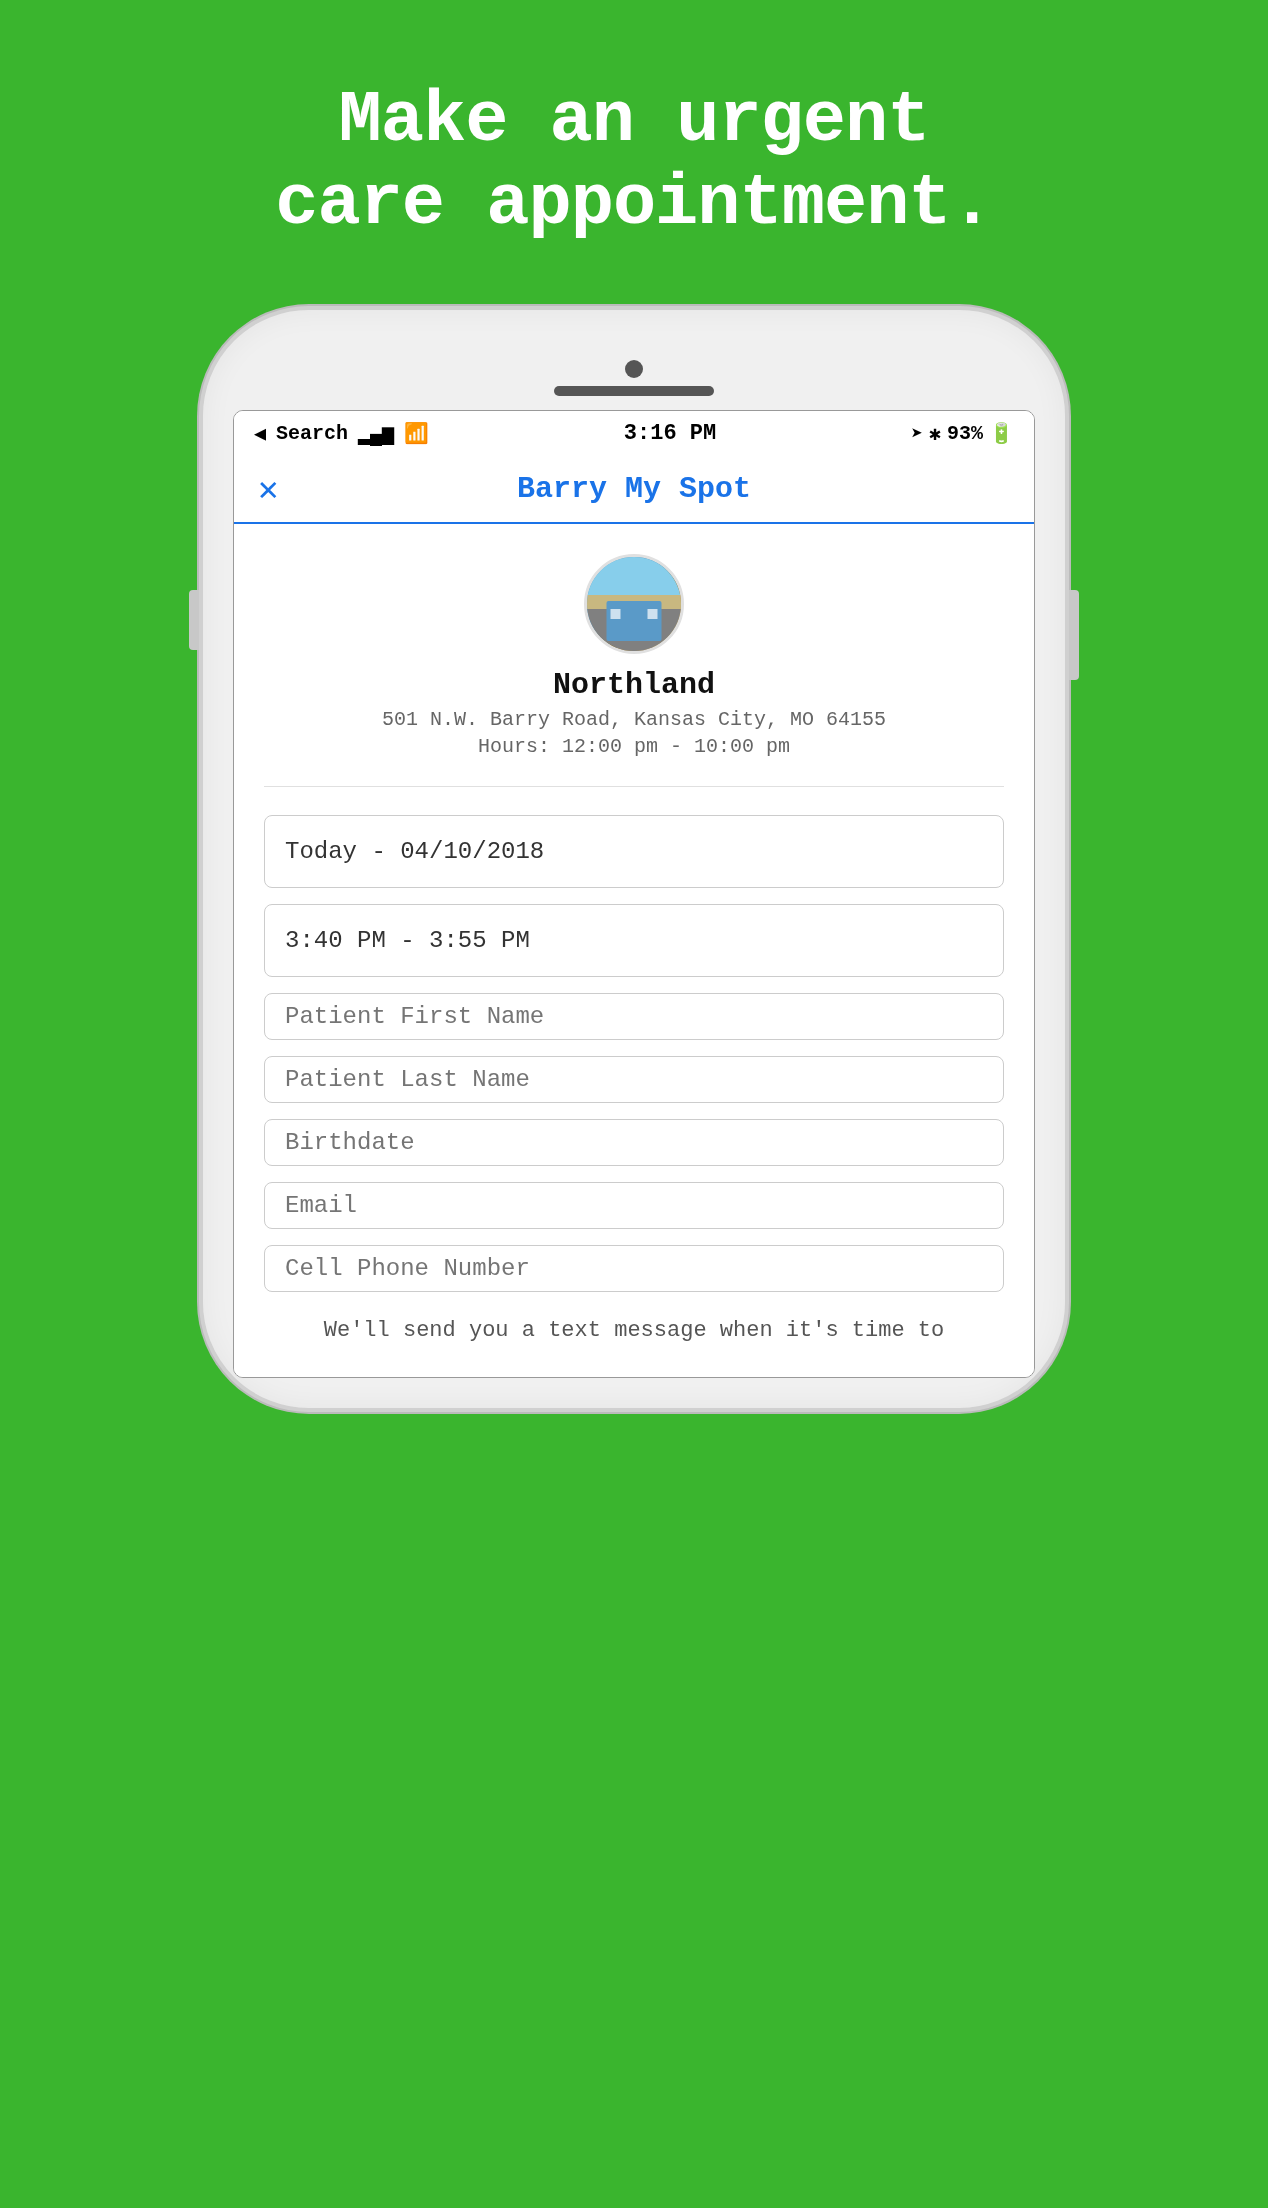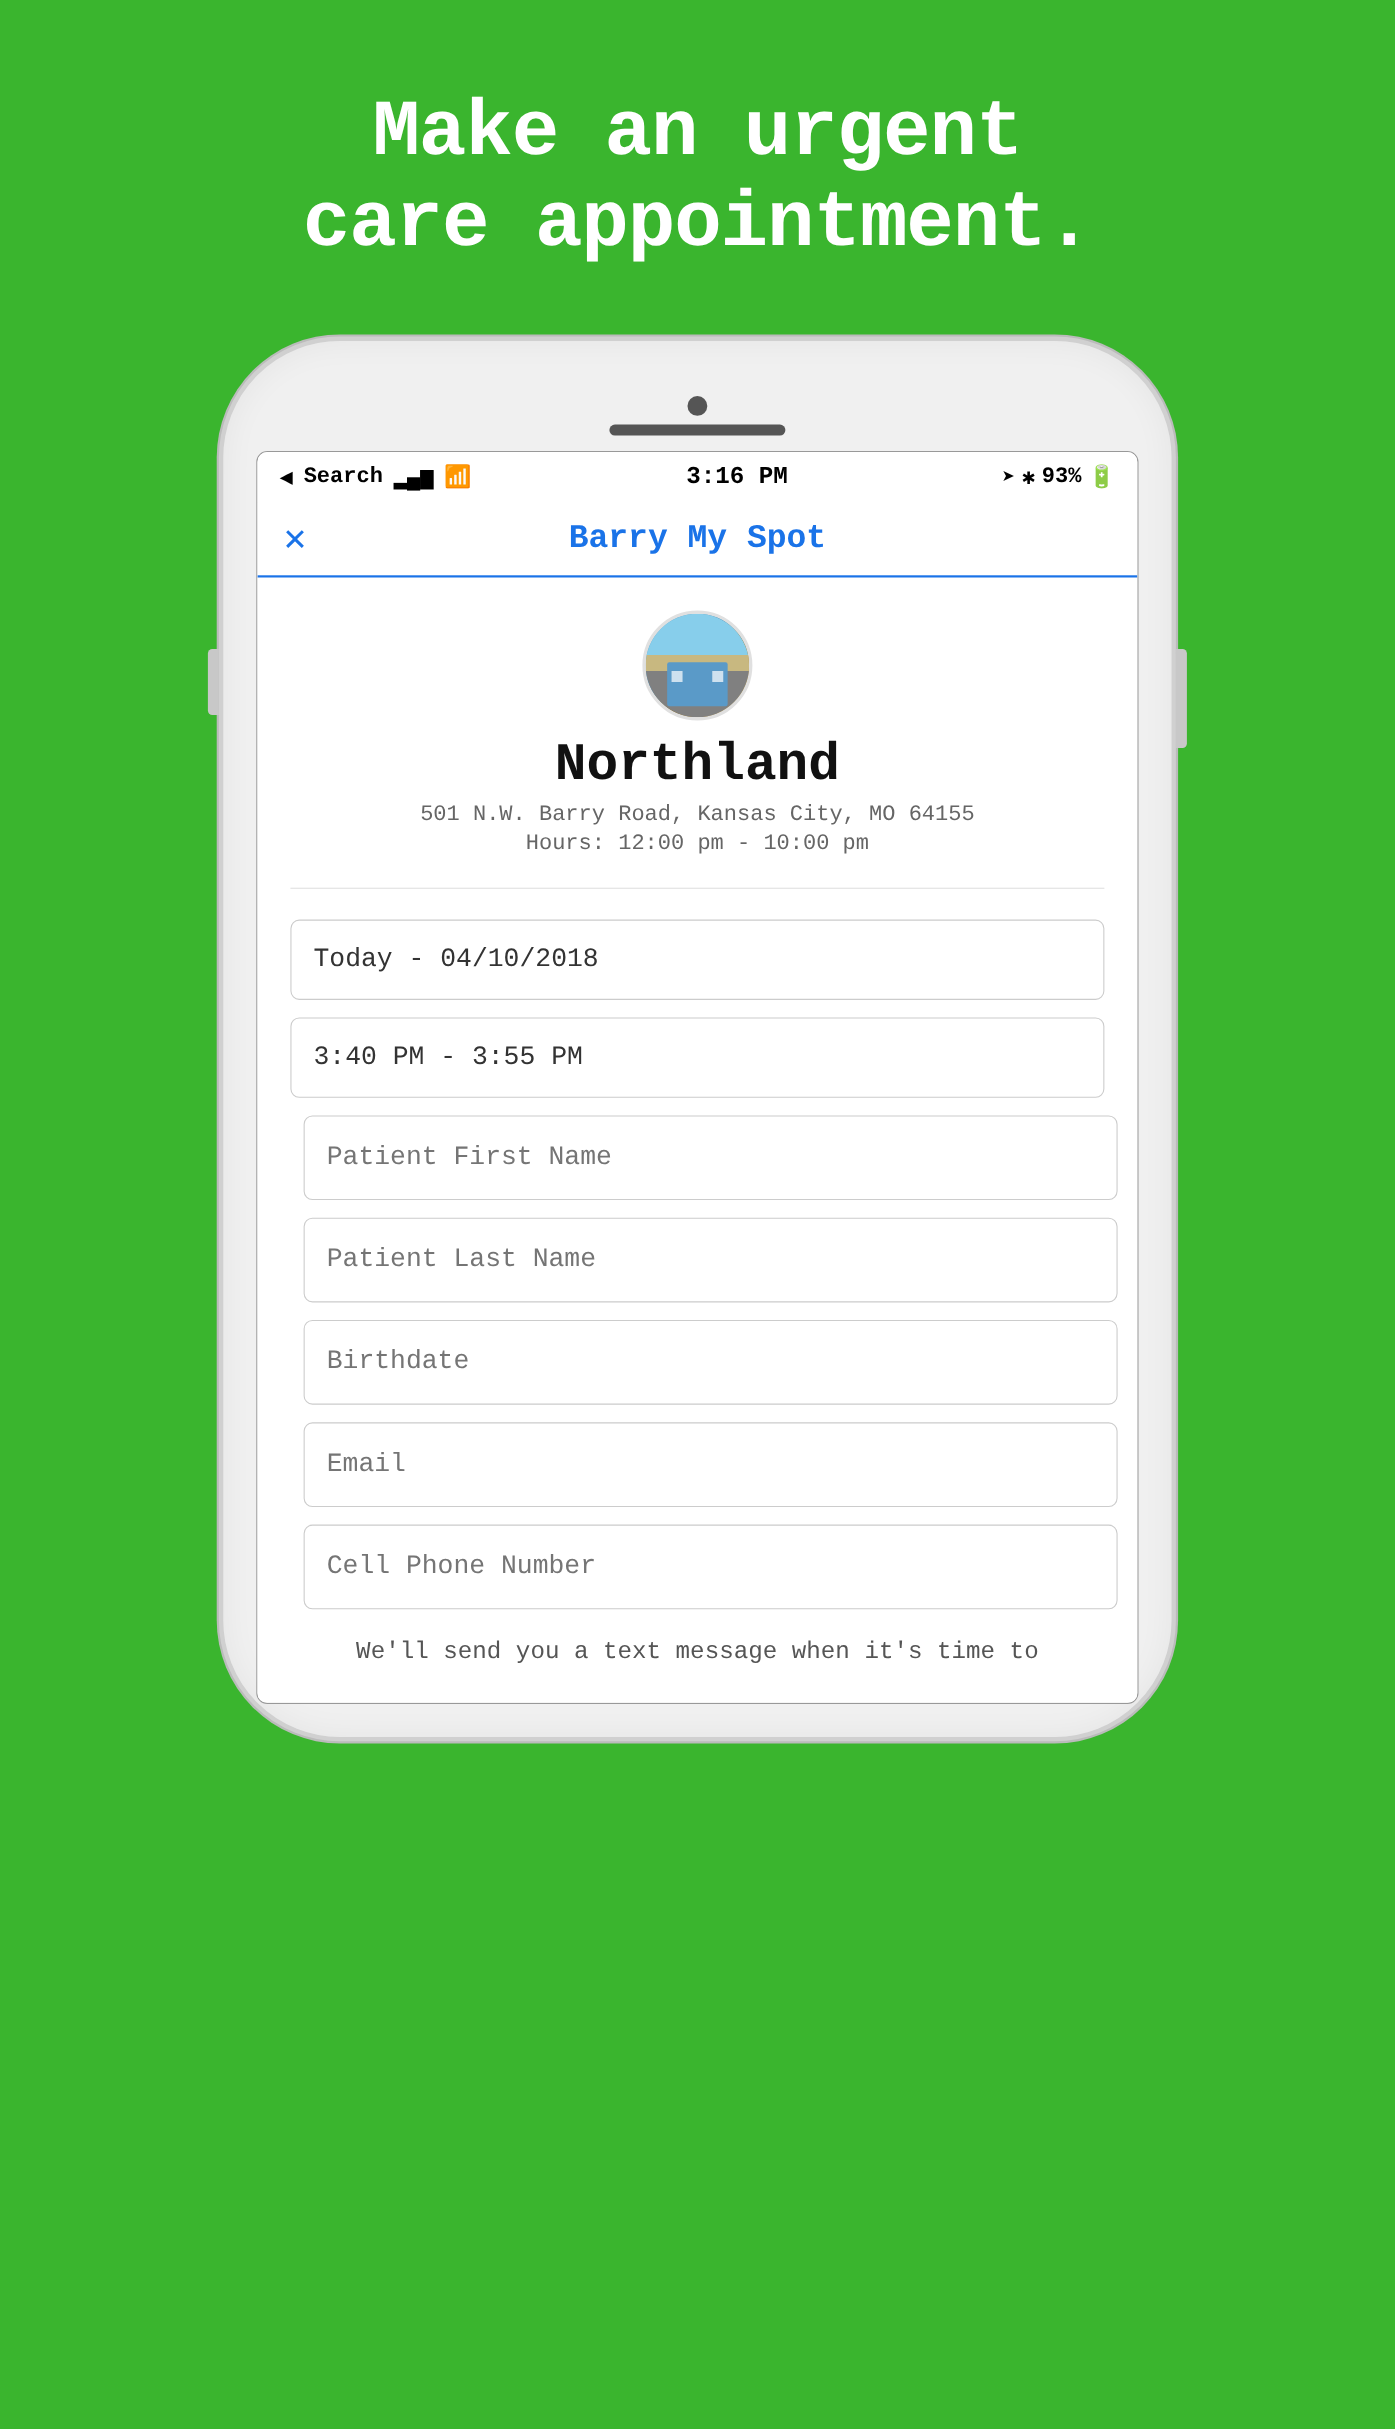--- a/index.html
+++ b/index.html
@@ -205,21 +205,21 @@
       content: '';
       position: absolute;
       top: 8px;
       right: 4px;
       width: 10px;
       height: 10px;
       background: rgba(255,255,255,0.7);
     }
 
     .location-name {
-      font-size: 48px;
+      font-size: 30px;
       font-weight: 600;
       color: #111;
       margin-bottom: 6px;
     }
 
     .location-address {
       font-size: 20px;
       color: #666;
       text-align: center;
       margin-bottom: 4px;
@@ -254,28 +254,27 @@
       padding: 22px 20px;
       font-size: 24px;
       color: #333;
       margin-bottom: 16px;
       width: 100%;
     }
 
     .form-field-input {
       border: 1px solid #ccc;
       border-radius: 8px;
-      padding: 24px 20px;
+      padding: 9px 20px;
       font-size: 24px;
       color: #404040;
       margin-bottom: 16px;
       width: 100%;
       outline: none;
       font-family: inherit;
-      margin-left: 12px;
     }
 
     .bottom-text {
       font-size: 22px;
       color: #555;
       text-align: center;
       padding: 10px 0 4px;
     }
   </style>
 </head>

